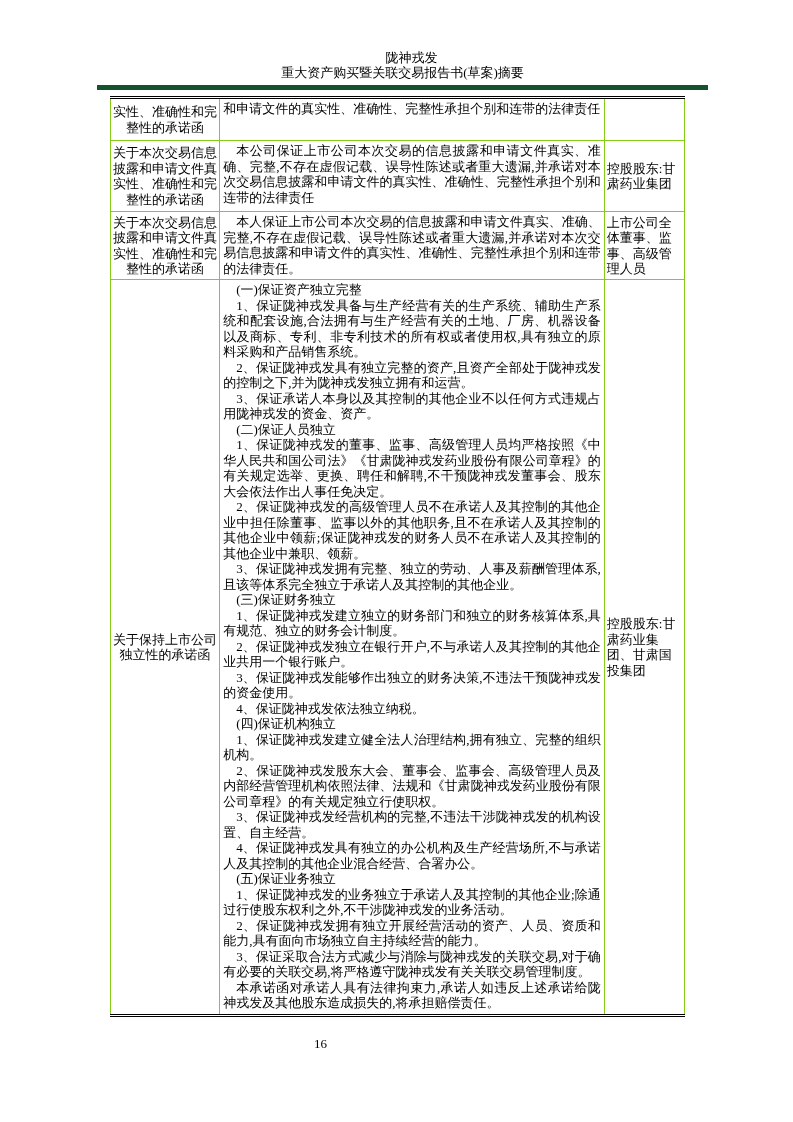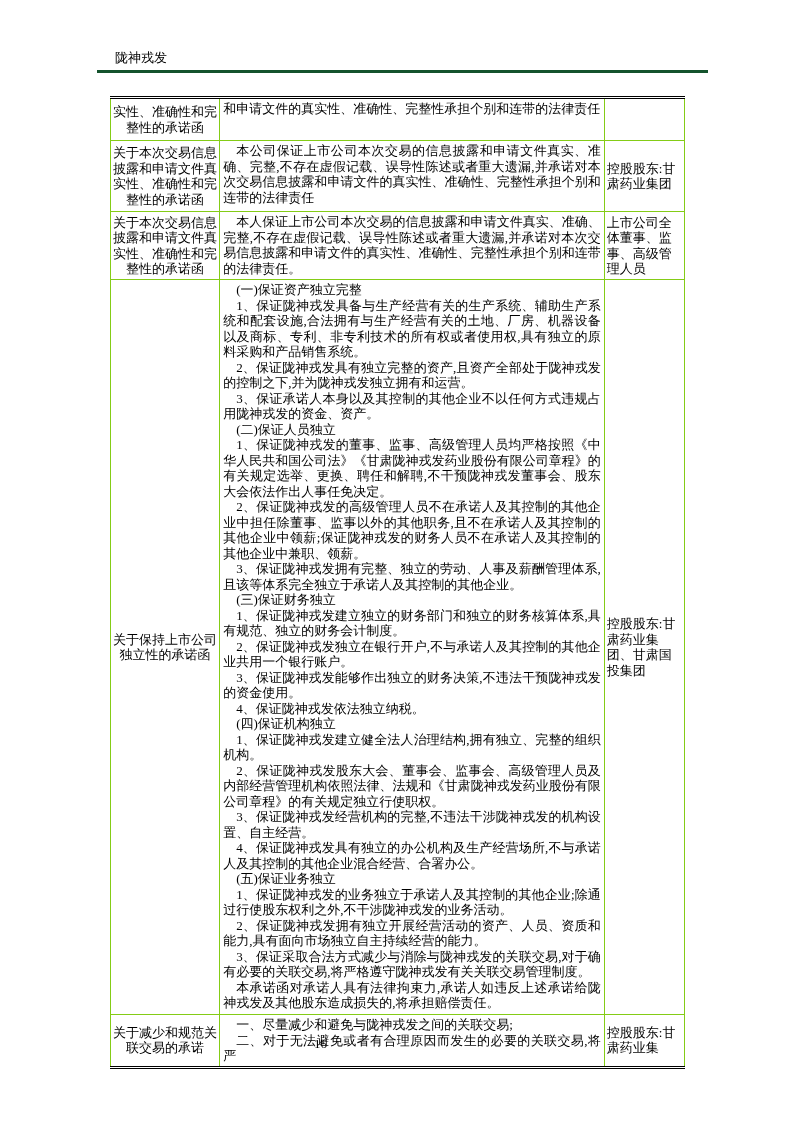--- a/index.html
+++ b/index.html
@@ -6,24 +6,24 @@
   body {
     width: 793px; height: 1122px;
     position: relative;
     background: #ffffff;
     color: #000000;
     font-family: "Liberation Serif", "DejaVu Serif", serif;
     overflow: hidden;
   }
   .page-header {
     position: absolute; left: 97px; top: 50px; width: 611px;
-    border-bottom: 3px solid #14532d;
+    border-bottom: 5px solid #14532d;
     display: flex; justify-content: space-between; align-items: center;
     padding-bottom: 5px;
-    font-size: 13px; line-height: 15px;
+    font-size: 13px; line-height: 15px; flex-direction: column;
   }
   .header-left { margin-left: 18px; }
   .doc-table {
     position: absolute; left: 110px; top: 96px;
     border-collapse: collapse; table-layout: fixed;
     width: 575px;
     font-size: 13px; line-height: 15.5px;
   }
   .doc-table td { border: 1px solid #84cc16; overflow: hidden; }
   .doc-table tr:first-child td { border-top: 3px double #000; }
@@ -48,20 +48,21 @@
   .page-footer {
     position: absolute; top: 1036px; left: 0; width: 641px;
     text-align: center; font-size: 13px;
   }
 </style>
 </head>
 <body>
 
 <div class="page-header">
   <span class="header-left">陇神戎发</span>
+  <span class="header-right">重大资产购买暨关联交易报告书(草案)摘要</span>
 </div>
 
 <table class="doc-table">
   <colgroup>
     <col style="width:109px">
       <col style="width:384px">
       <col style="width:80px">
   </colgroup>
   <tbody>
     <tr class="r1">
@@ -123,28 +124,16 @@
         <p>(五)保证业务独立</p>
         <p>1、保证陇神戎发的业务独立于承诺人及其控制的其他企业;除通过行使股东权利之外,不干涉陇神戎发的业务活动。</p>
         <p>2、保证陇神戎发拥有独立开展经营活动的资产、人员、资质和能力,具有面向市场独立自主持续经营的能力。</p>
         <p>3、保证采取合法方式减少与消除与陇神戎发的关联交易,对于确有必要的关联交易,将严格遵守陇神戎发有关关联交易管理制度。</p>
         <p>本承诺函对承诺人具有法律拘束力,承诺人如违反上述承诺给陇神戎发及其他股东造成损失的,将承担赔偿责任。</p>
       </td>
       <td class="c-party">
         <div>控股股东:甘肃药业集团、甘肃国投集团</div>
       </td>
     </tr>
-    <tr class="r5">
-      <td class="c-label">
-        <div>关于减少和规范关联交易的承诺</div>
-      </td>
-      <td class="c-content">
-        <p>一、尽量减少和避免与陇神戎发之间的关联交易;</p>
-        <p>二、对于无法避免或者有合理原因而发生的必要的关联交易,将严</p>
-      </td>
-      <td class="c-party">
-        <div>控股股东:甘肃药业集</div>
-      </td>
-    </tr>
   </tbody>
 </table>
 
 <div class="page-footer">16</div>
 
 </body></html>

